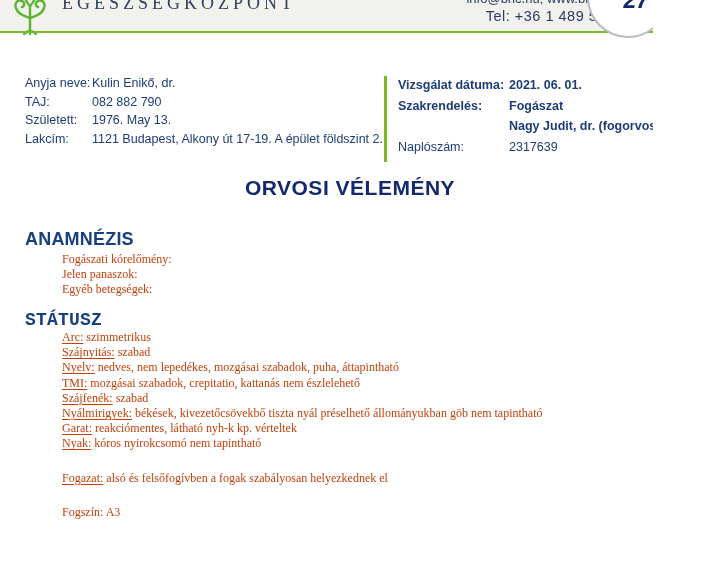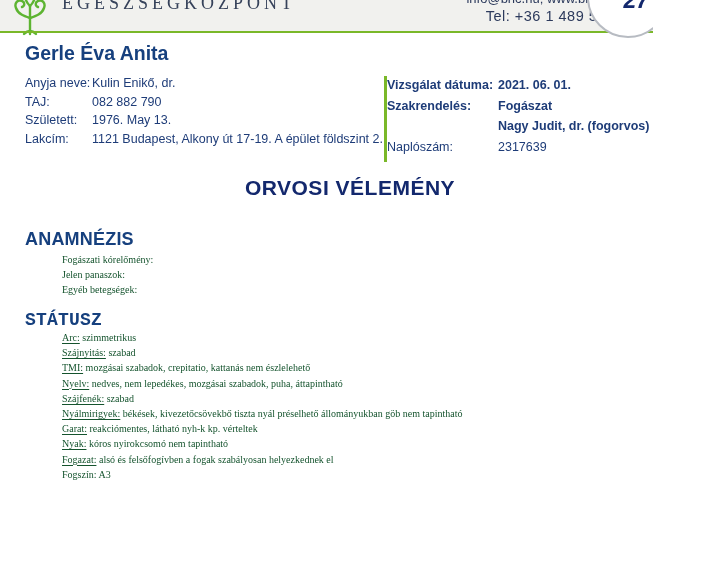--- a/index.html
+++ b/index.html
@@ -17,38 +17,38 @@
   .corner-circle{position:absolute;top:-44px;right:-16px;width:78px;height:78px;border:2px solid #b7bbc2;
         border-radius:50%;background:#fff;}
   .corner-number{position:absolute;top:-13px;right:4px;font-size:23px;font-weight:bold;color:#13286d;font-style:italic;}
   
   .patient-name{position:absolute;top:42px;left:25px;font-size:19.5px;font-weight:bold;color:#16407e;}
   .patient-grid{position:absolute;top:76px;left:25px;font-size:12.5px;color:#1e3c78;}
   .prow{display:flex;height:18.5px;align-items:flex-start;}
   .plabel{width:67px;flex:0 0 67px;}
   .pvalue{white-space:nowrap;}
   
-  .visit-block{position:absolute;top:76px;left:384px;border-left:3px solid #7ab829;
+  .visit-block{position:absolute;top:76px;left:384px;border-left:3px solid #7ab829;padding-left:11px;
         font-size:12.5px;color:#1e3c78;padding-top:2px;padding-bottom:2px;}
   .vrow{display:flex;height:20.5px;align-items:flex-start;}
   .vlabel{width:111px;flex:0 0 111px;}
   .vrow.b{font-weight:bold;}
   .vvalue{white-space:nowrap;}
   
   .doc-title{position:absolute;top:176px;left:0;width:700px;text-align:center;font-size:21px;
         font-weight:bold;color:#13286d;letter-spacing:.5px;}
   
   .sec-heading{position:absolute;left:25px;font-size:18px;font-weight:bold;color:#16407e;letter-spacing:.2px;}
   .anamnesis-h{top:229px;}
   .status-h{top:310px;font-family:Liberation Mono, monospace;}
-  .serif-list{position:absolute;left:62px;font-family:"Liberation Serif",serif;font-size:10px;
-        color:#14532d;line-height:15.2px;white-space:nowrap;}
+  .serif-list{position:absolute;left:62px;font-family:"Liberation Serif",serif;font-size:12px;
+        color:#c2410c;line-height:15.2px;white-space:nowrap;}
   .anamnesis-list{top:252px;}
   .status-list{top:330px;}
-  .srow.g{}
+  .srow.g{margin-top:19px;}
   .slabel.u{text-decoration:underline;text-underline-offset:2px;}
 </style>
 </head>
 <body>
 
 <div class="page">
 
   <div class="header-band"></div>
 
   <svg class="logo" width="52" height="44" viewBox="0 0 52 44">
@@ -69,21 +69,20 @@
 
   <div class="clinic-name">EGÉSZSÉGKÖZPONT</div>
   <div class="contact-line">info@bhc.hu; www.bhc.hu</div>
   <div class="phone-line">Tel: +36 1 489 5200</div>
 
   <div class="hr-green"></div>
   <div class="vline-right"></div>
   <div class="corner-circle"></div>
   <div class="corner-number">27</div>
 
-  <div class="patient-name">Gerle Éva Anita</div>
 
   <div class="patient-grid">
     <div class="prow">
       <span class="plabel">Anyja neve:</span>
       <span class="pvalue">Kulin Enikő, dr.</span>
     </div>
     <div class="prow">
       <span class="plabel">TAJ:</span>
       <span class="pvalue">082 882 790</span>
     </div>
@@ -122,22 +121,22 @@
   <div class="serif-list anamnesis-list">
     <div>Fogászati kórelőmény:</div>
     <div>Jelen panaszok:</div>
     <div>Egyéb betegségek:</div>
   </div>
 
   <div class="sec-heading status-h">STÁTUSZ</div>
   <div class="serif-list status-list">
     <div class="srow"><span class="slabel u">Arc:</span> <span>szimmetrikus</span></div>
     <div class="srow"><span class="slabel u">Szájnyitás:</span> <span>szabad</span></div>
+    <div class="srow"><span class="slabel u">Nyelv:</span> <span>nedves, nem lepedékes, mozgásai szabadok, puha, áttapintható</span></div>
     <div class="srow"><span class="slabel u">TMI:</span> <span>mozgásai szabadok, crepitatio, kattanás nem észlelehető</span></div>
-    <div class="srow"><span class="slabel u">Nyelv:</span> <span>nedves, nem lepedékes, mozgásai szabadok, puha, áttapintható</span></div>
     <div class="srow"><span class="slabel u">Szájfenék:</span> <span>szabad</span></div>
     <div class="srow"><span class="slabel u">Nyálmirigyek:</span> <span>békések, kivezetőcsövekbő tiszta nyál préselhető állományukban göb nem tapintható</span></div>
     <div class="srow"><span class="slabel u">Garat:</span> <span>reakciómentes, látható nyh-k kp. vérteltek</span></div>
     <div class="srow"><span class="slabel u">Nyak:</span> <span>kóros nyirokcsomó nem tapintható</span></div>
     <div class="srow g"><span class="slabel u">Fogazat:</span> <span>alsó és felsőfogívben a fogak szabályosan helyezkednek el</span></div>
     <div class="srow g"><span class="slabel">Fogszín:</span> <span>A3</span></div>
   </div>
 
 </div>
 

